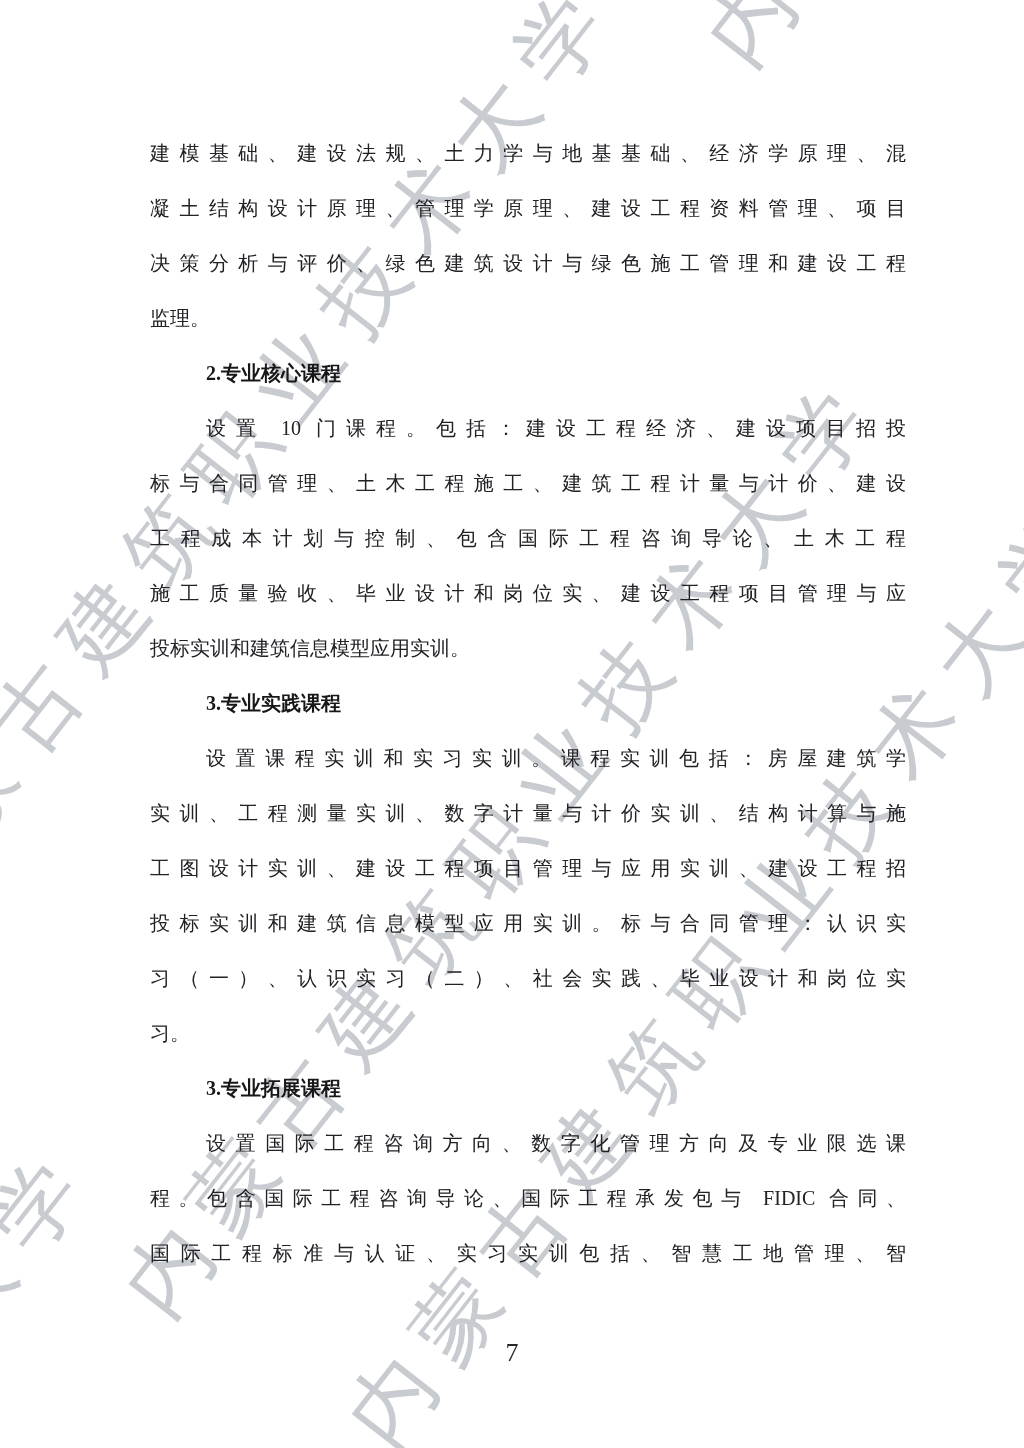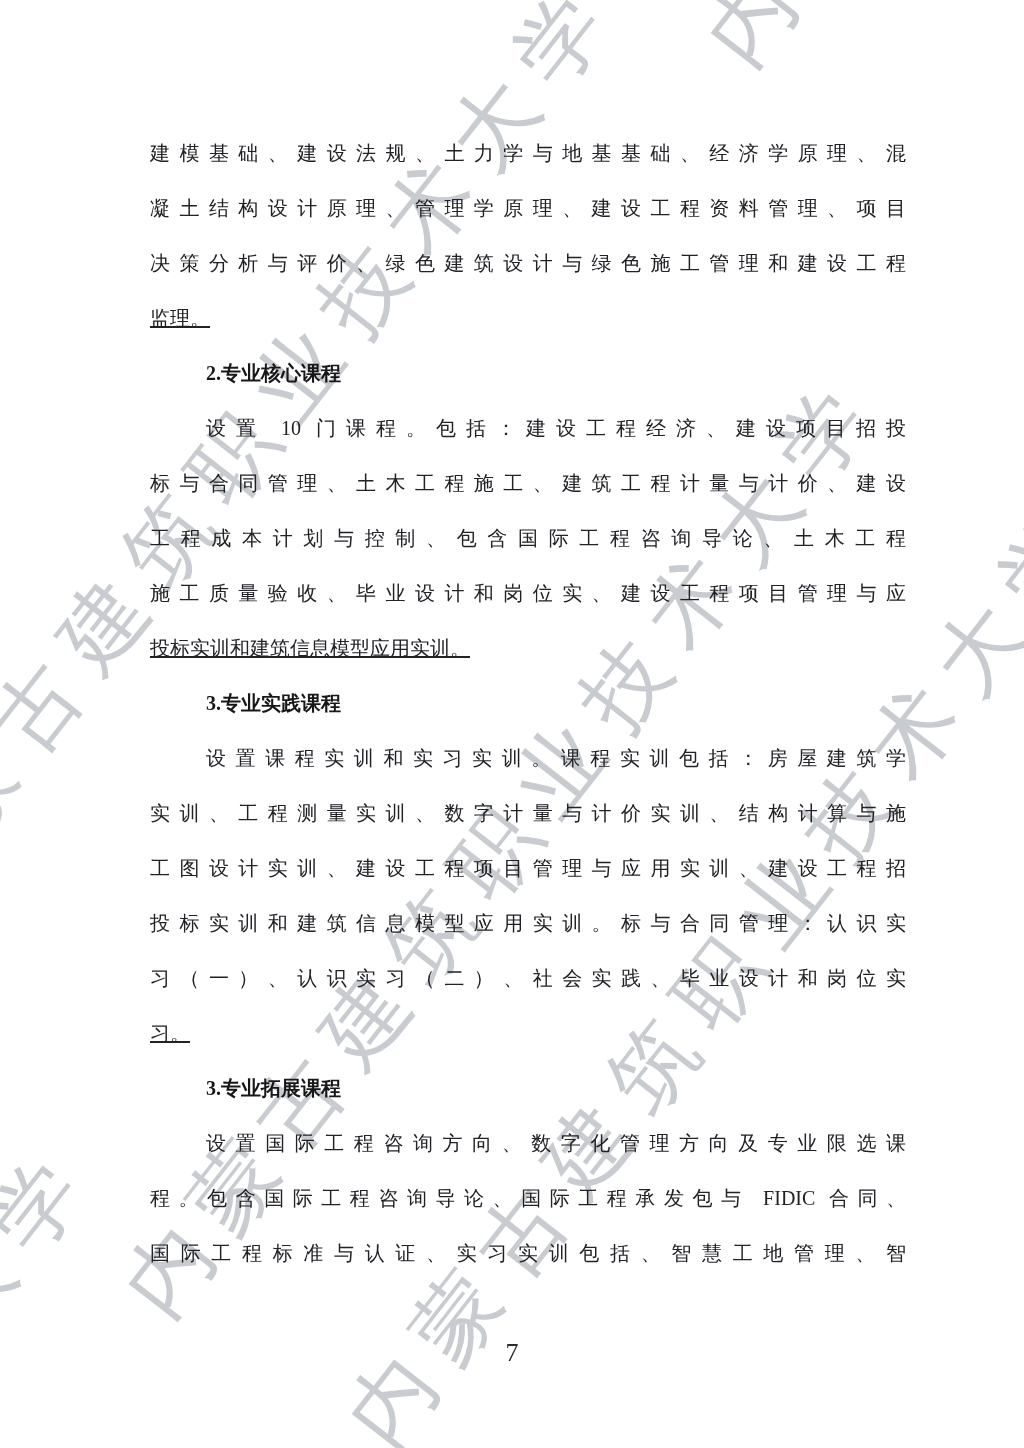--- a/index.html
+++ b/index.html
@@ -44,21 +44,21 @@
   }
   .line {
     font-size: 20px;
     line-height: 55px;
     height: 55px;
     text-align: justify;
     text-align-last: justify;
     overflow: hidden;
   }
   .line.first { text-indent: 56px; }
-  .line.end { text-align: left; text-align-last: left; text-decoration: underline; }
+  .line.end { text-align: left; text-align-last: left; }
   .heading {
     font-size: 20px;
     line-height: 55px;
     height: 55px;
     font-weight: bold;
     text-indent: 56px;
     color: #17171a;
   }
   
   .page-number {

